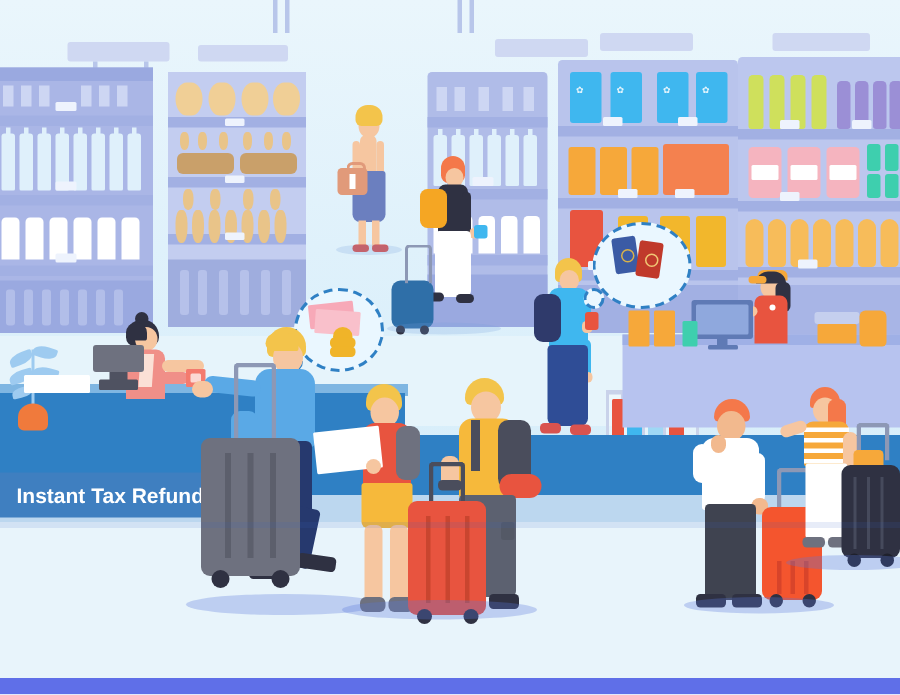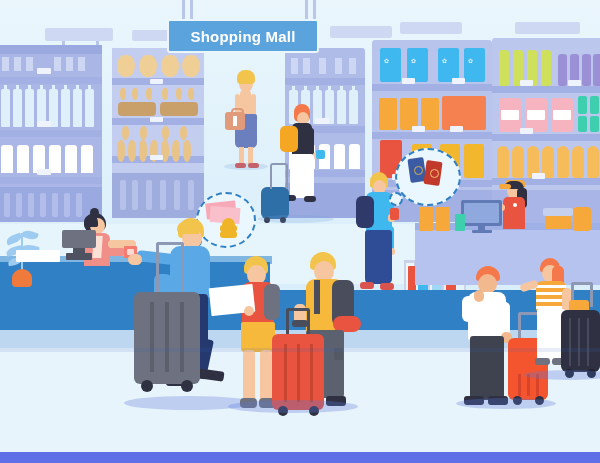--- a/index.html
+++ b/index.html
@@ -274,23 +274,20 @@
     <div class="juicebot" style="left:20px;top:108px;width:12px;height:32px;"></div>
     <div class="juicebot" style="left:35px;top:108px;width:12px;height:32px;"></div>
     <div class="juicebot" style="left:50px;top:108px;width:12px;height:32px;"></div>
     <div class="juicebot" style="left:65px;top:108px;width:12px;height:32px;"></div>
     <div class="juicebot" style="left:80px;top:108px;width:12px;height:32px;"></div>
     <div class="juicebot" style="left:95px;top:108px;width:12px;height:32px;"></div>
     <div class="pricetag" style="left:40px;top:135px;width:13px;height:6px;"></div>
     <div class="shelfrow" style="left:0;top:152px;width:112px;height:34px;background:#a8b5e6;"></div>
   </div>
 
-  <div class="abs mallsign">
-    <span>Shopping Mall</span>
-  </div>
 
   <div class="abs" style="left:225px;top:62px;width:46px;height:110px;">
     <div class="abs head skin" style="left:14px;top:14px;width:14px;height:16px;border-radius:50%;"></div>
     <div class="abs" style="left:12px;top:8px;width:18px;height:14px;background:#f3c44b;border-radius:8px 8px 4px 4px;"></div>
     <div class="abs skin" style="left:15px;top:28px;width:11px;height:28px;border-radius:4px;"></div>
     <div class="abs skin" style="left:10px;top:32px;width:5px;height:24px;border-radius:3px;"></div>
     <div class="abs skin" style="left:26px;top:32px;width:5px;height:26px;border-radius:3px;"></div>
     <div class="abs" style="left:10px;top:52px;width:22px;height:34px;background:#6b7fbf;border-radius:2px 2px 5px 5px;"></div>
     <div class="abs skin" style="left:14px;top:85px;width:5px;height:18px;"></div>
     <div class="abs skin" style="left:23px;top:85px;width:5px;height:18px;"></div>
@@ -439,20 +436,23 @@
     <div class="money" style="left:10px;top:10px;width:30px;height:16px;transform:rotate(-6deg);background:#f7a9b8;"></div>
     <div class="money" style="left:14px;top:15px;width:30px;height:16px;transform:rotate(4deg);background:#f9c0cb;"></div>
     <div class="coin" style="left:26px;top:26px;width:13px;height:13px;"></div>
     <div class="coin" style="left:24px;top:33px;width:17px;height:7px;border-radius:3px;"></div>
     <div class="coin" style="left:24px;top:39px;width:17px;height:7px;border-radius:3px;"></div>
     <div class="bubbledot" style="left:-8px;top:42px;width:10px;height:10px;"></div>
   </div>
 
   <div class="abs refundbar"></div>
   <div class="abs counterface"></div>
+  <div class="abs refundsign">
+    <span>Instant Tax Refund</span>
+  </div>
 
   <div class="abs" style="left:160px;top:218px;width:80px;height:190px;">
     <div class="abs" style="left:18px;top:0px;width:26px;height:20px;background:#f3c44b;border-radius:13px 13px 4px 4px;"></div>
     <div class="abs head skin" style="left:22px;top:10px;width:20px;height:21px;"></div>
     <div class="abs" style="left:17px;top:4px;width:22px;height:12px;background:#f3c44b;border-radius:11px 11px 2px 8px;"></div>
     <div class="abs" style="left:10px;top:28px;width:40px;height:52px;background:#5aa9e6;border-radius:10px 10px 3px 3px;"></div>
     <div class="abs" style="left:-24px;top:34px;width:38px;height:11px;background:#5aa9e6;border-radius:6px;transform:rotate(6deg);"></div>
     <div class="abs skin" style="left:-32px;top:36px;width:14px;height:11px;border-radius:6px;"></div>
     <div class="abs" style="left:-6px;top:56px;width:18px;height:30px;background:#5aa9e6;border-radius:6px;"></div>
     <div class="abs skin" style="left:-7px;top:82px;width:13px;height:12px;border-radius:6px;"></div>

